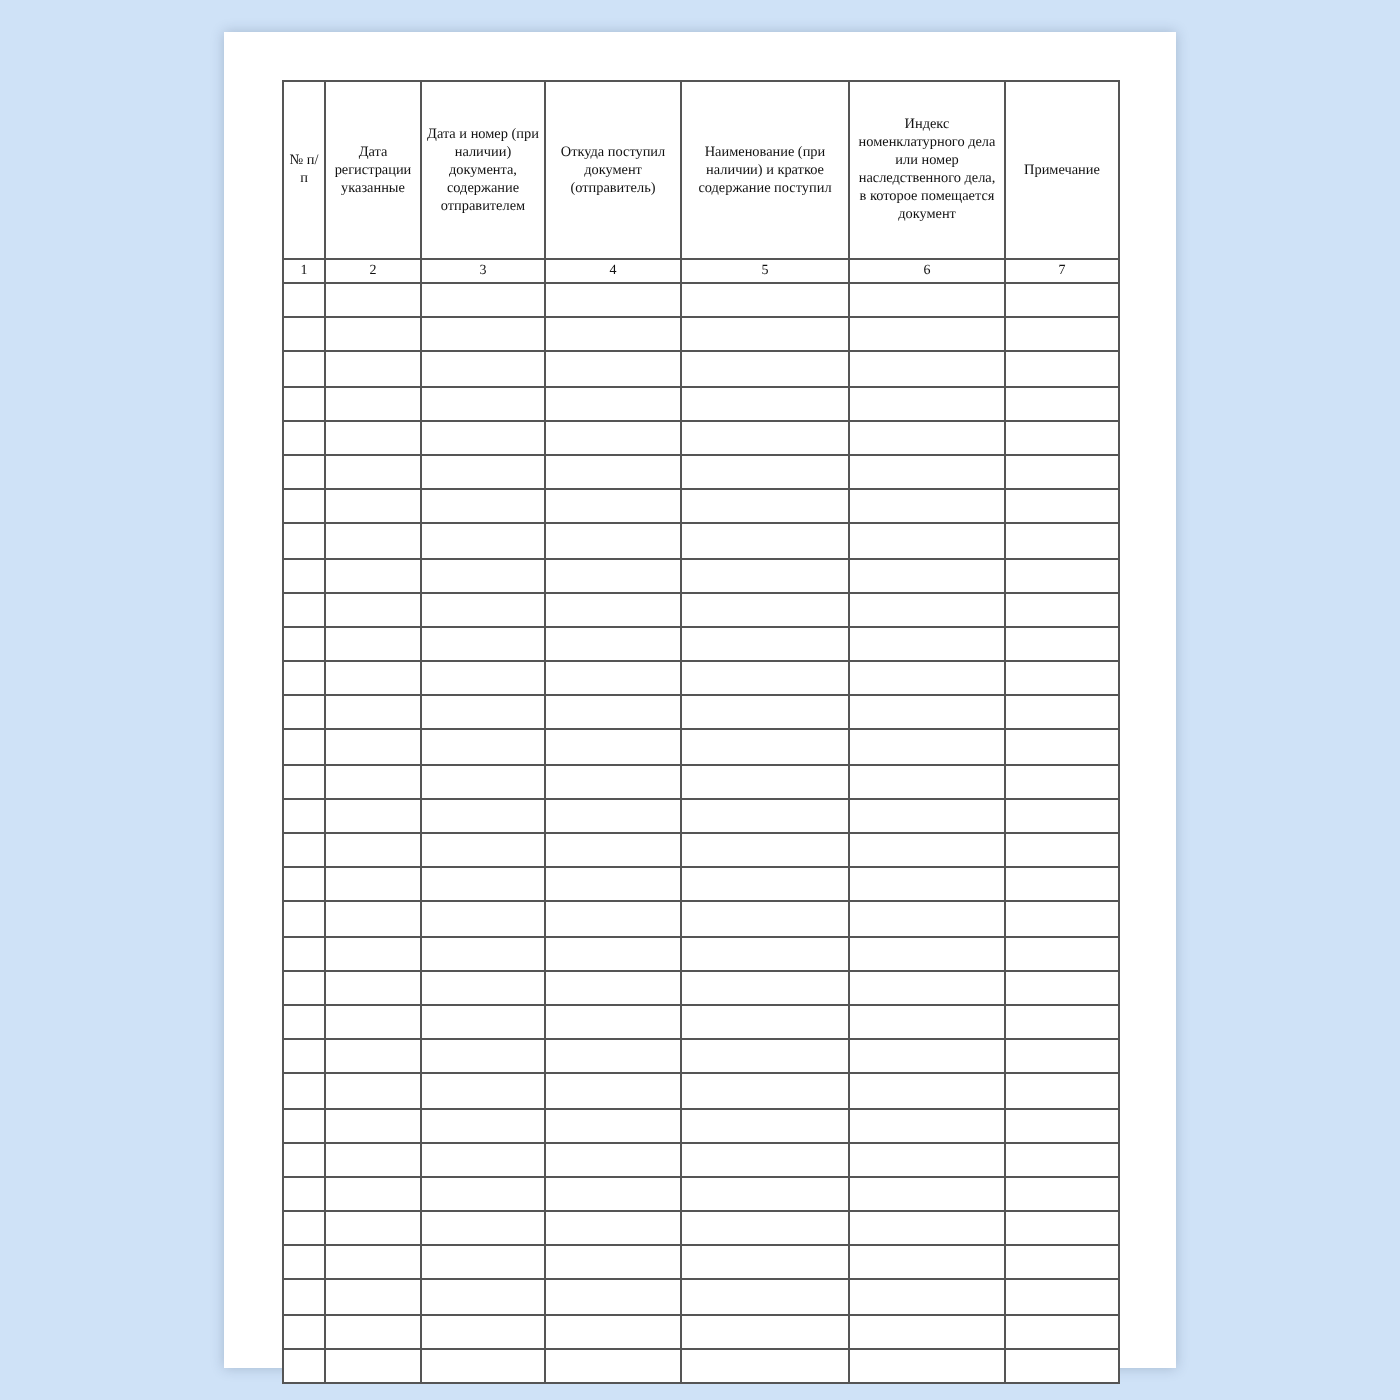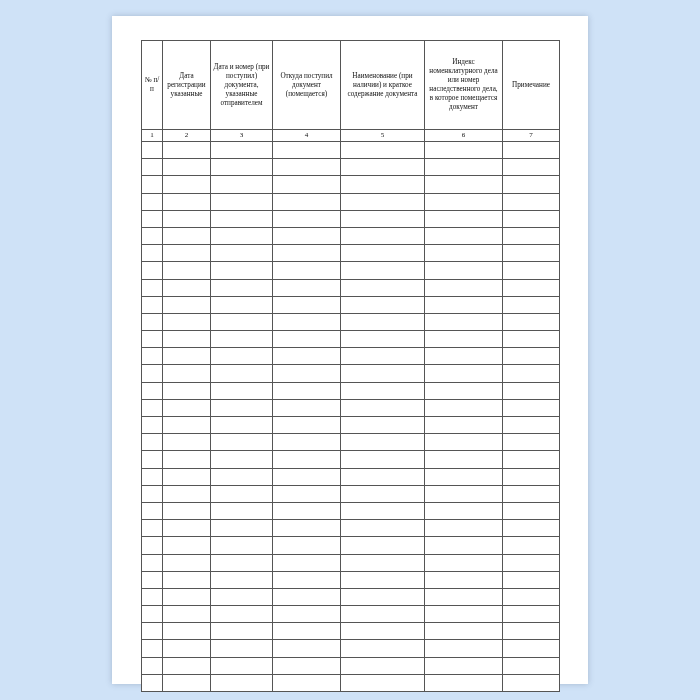--- a/index.html
+++ b/index.html
@@ -83,23 +83,23 @@
             <col class="c3">
             <col class="c4">
             <col class="c5">
             <col class="c6">
             <col class="c7">
         </colgroup>
         <thead>
           <tr>
             <th class="head-cell">№ п/п</th>
             <th class="head-cell">Дата регистрации указанные</th>
-            <th class="head-cell">Дата и номер (при поступил) документа, указанные отправителем</th>
-            <th class="head-cell">Откуда поступил документ (помещается)</th>
-            <th class="head-cell">Наименование (при наличии) и краткое содержание документа</th>
+            <th class="head-cell">Дата и номер (при наличии) документа, содержание отправителем</th>
+            <th class="head-cell">Откуда поступил документ (отправитель)</th>
+            <th class="head-cell">Наименование (при наличии) и краткое содержание поступил</th>
             <th class="head-cell">Индекс номенклатурного дела или номер наследственного дела, в которое помещается документ</th>
             <th class="head-cell">Примечание</th>
           </tr>
           <tr class="numrow">
             <td>1</td>
             <td>2</td>
             <td>3</td>
             <td>4</td>
             <td>5</td>
             <td>6</td>

